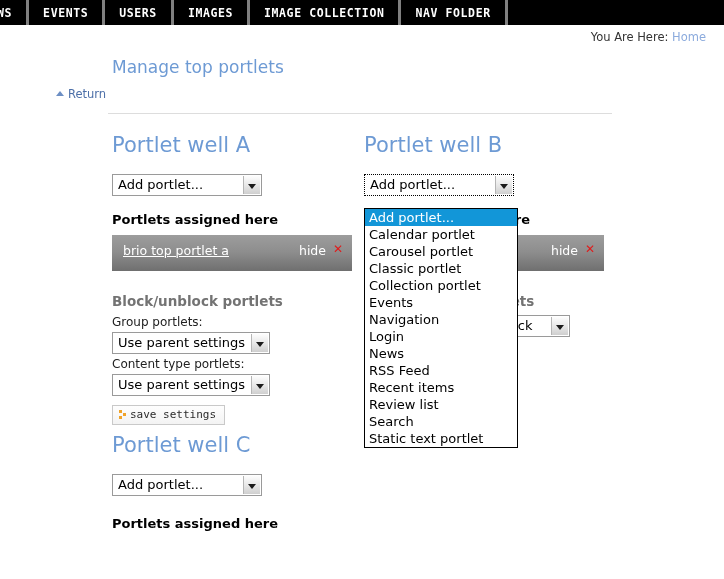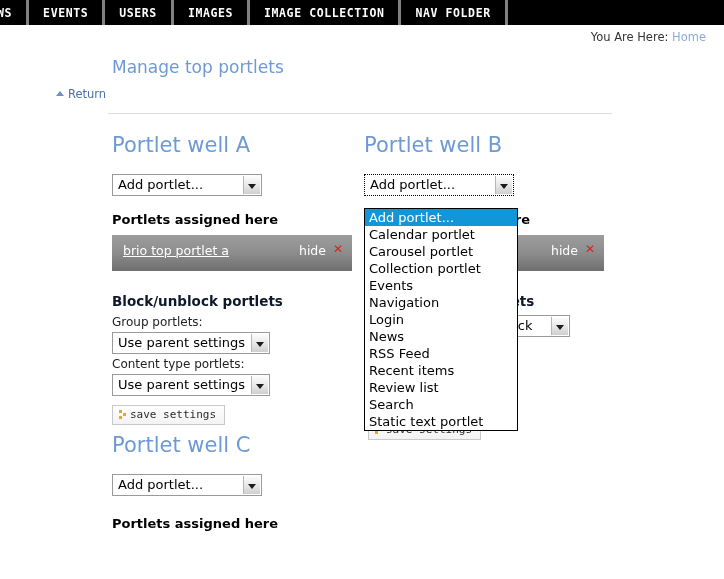--- a/index.html
+++ b/index.html
@@ -131,21 +131,21 @@
     color: #ffffff; text-decoration: none;
   }
   .portlet-row .pdel {
     position: absolute; right: 9px; top: 7px;
     color: #e01b1b; font-weight: bold; font-size: 12px;
   }
 
   
   .block-sec { margin-top: 22px; }
   .block-h {
-    font-size: 13.5px; font-weight: bold; color: #0f172a;
+    font-size: 13.5px; font-weight: bold; color: #737373;
     margin: 0 0 6px 0;
   }
   .blk-line { font-size: 12px; color: #222222; margin-bottom: 3px; white-space: nowrap; }
   .blk-line .lbl { margin-right: 5px; }
 
   .save-btn {
     display: inline-block; margin-top: 6px;
     background: linear-gradient(to bottom, #fefefe 0%, #f3f3f3 100%);
     border: 1px solid #c9c9c9;
     font-family: "DejaVu Sans Mono", "Liberation Mono", monospace;
@@ -321,20 +321,21 @@
       <div class="assigned-h" style="margin-top:20px;">Portlets assigned here</div>
     </div>
 
   </div>
 </div>
 
 <div class="dropdown" id="dropdown-list">
     <div class="dd-item sel-hi" style="background: rgb(18, 150, 216);">Add portlet...</div>
     <div class="dd-item">Calendar portlet</div>
     <div class="dd-item">Carousel portlet</div>
+    <div class="dd-item">Classic portlet</div>
     <div class="dd-item">Collection portlet</div>
     <div class="dd-item">Events</div>
     <div class="dd-item">Navigation</div>
     <div class="dd-item">Login</div>
     <div class="dd-item">News</div>
     <div class="dd-item">RSS Feed</div>
     <div class="dd-item">Recent items</div>
     <div class="dd-item">Review list</div>
     <div class="dd-item">Search</div>
     <div class="dd-item">Static text portlet</div>

